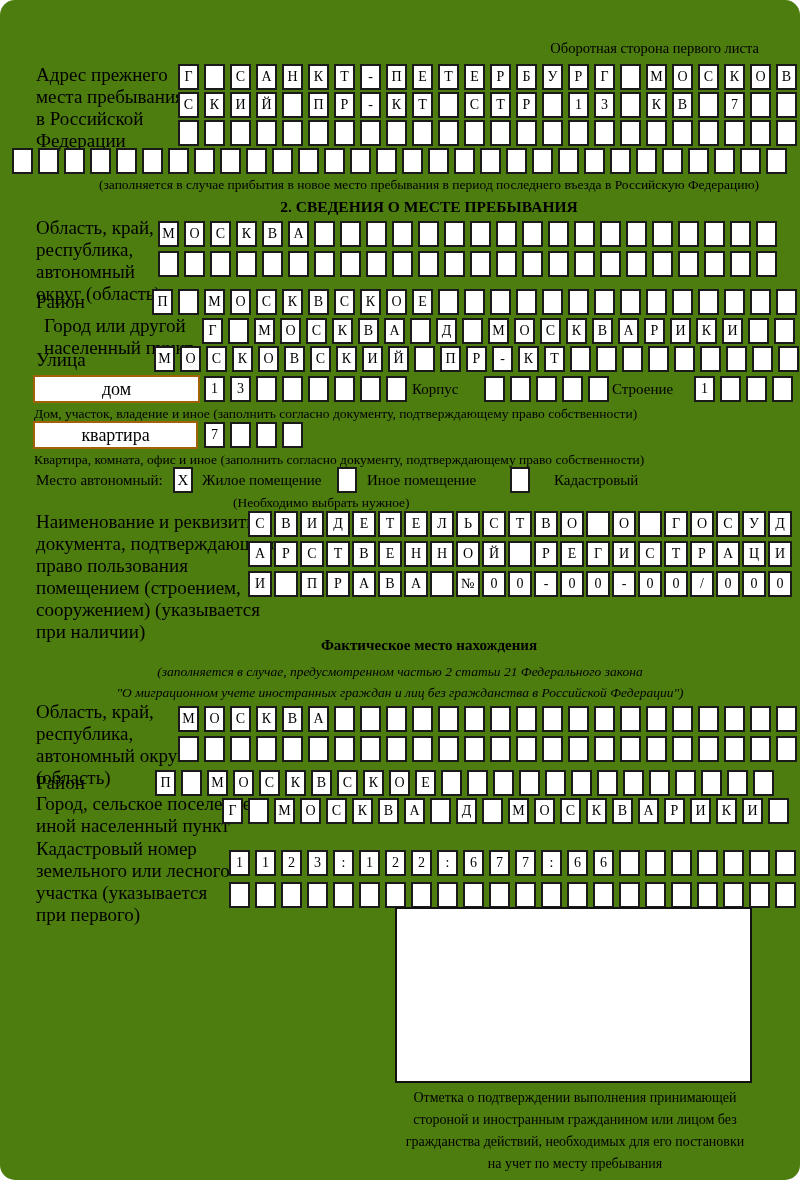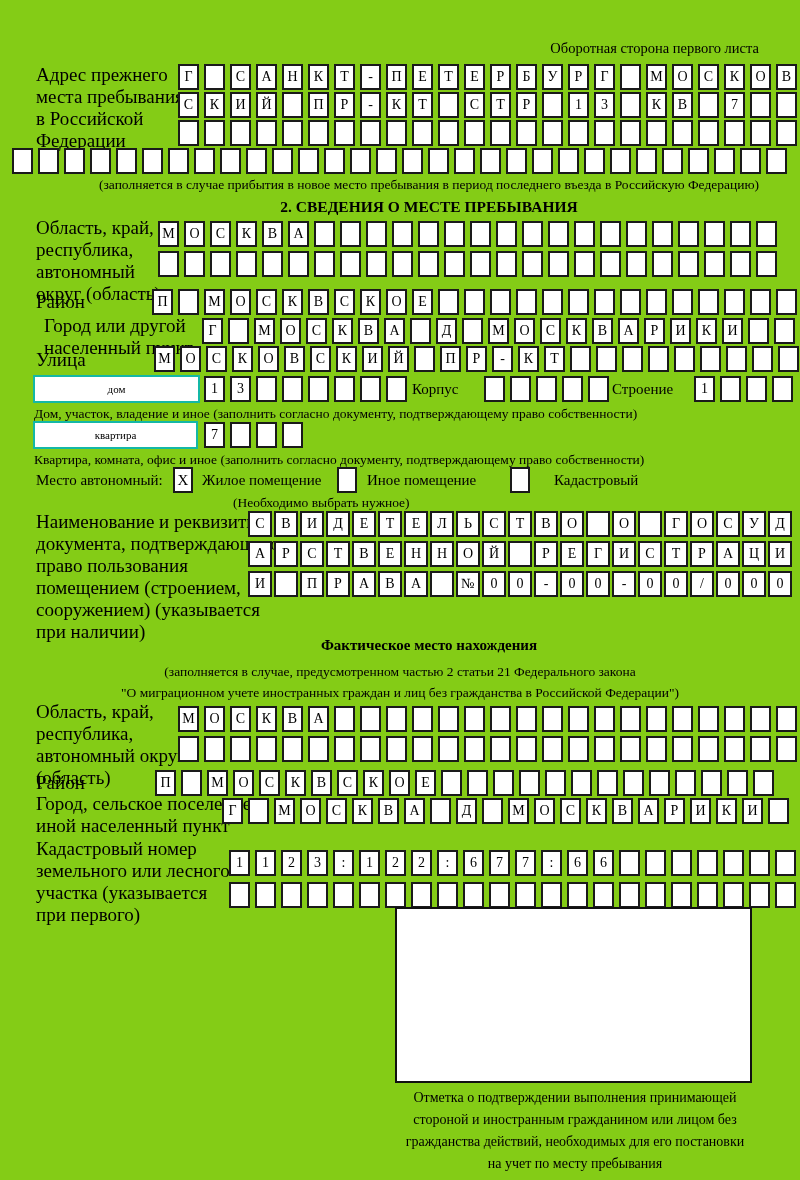--- a/index.html
+++ b/index.html
@@ -1,29 +1,29 @@
 <!DOCTYPE html>
 <html><head>
 <meta charset="utf-8">
 <style>
   html,body{margin:0;padding:0;background:#fff;}
-  .page{position:relative;width:800px;height:1180px;background:#84cc16;color:#000;
-        font-family:"Liberation Serif","DejaVu Serif",serif;overflow:hidden;}
+  .page{position:relative;width:800px;height:1180px;background:#4d7c0f;color:#000;
+        font-family:"Liberation Serif","DejaVu Serif",serif;overflow:hidden;border-radius:15px;}
   .abs{position:absolute;}
   .lbl{font-size:19px;line-height:22px;white-space:pre-line;color:#000;}
   .cap{font-size:13.5px;color:#000;white-space:nowrap;}
   .center{width:800px;text-align:center;padding-left:29px;}
   .title{font-weight:bold;font-size:15.5px;}
   .cells{display:flex;gap:5px;}
   .cells .cell{flex:none;width:21px;height:26px;box-sizing:border-box;border:2px solid #1a1a1a;
         display:flex;align-items:center;justify-content:center;font-size:14px;background:#fff;}
   .cells.wide{gap:2px;}
   .cells.wide .cell{width:24px;}
-  .namedbox{box-sizing:border-box;border:2px solid #14b8a6;height:28px;display:flex;
-        align-items:center;justify-content:center;font-size:11px;background:#fff;}
+  .namedbox{box-sizing:border-box;border:2px solid #a16207;height:28px;display:flex;
+        align-items:center;justify-content:center;font-size:18px;background:#fff;}
   .inline-lbl{font-size:15px;line-height:28px;white-space:nowrap;}
   .chk{box-sizing:border-box;width:20px;height:26px;border:2px solid #1a1a1a;display:flex;
         align-items:center;justify-content:center;font-size:15px;background:#fff;}
   .stamp-box{box-sizing:border-box;border:2px solid #111;background:#fff;}
   .stamp-cap{font-size:14px;line-height:22px;text-align:center;white-space:pre-line;}
   .fact-cap{font-size:13.5px;line-height:21px;text-align:center;white-space:pre-line;}
 </style>
 </head>
 <body>
 
@@ -414,21 +414,21 @@
       <span class="cell">-</span>
       <span class="cell">0</span>
       <span class="cell">0</span>
       <span class="cell">/</span>
       <span class="cell">0</span>
       <span class="cell">0</span>
       <span class="cell">0</span>
     </div>
 
   <div class="abs title center" style="left:0;top:637px;font-size:15px;">Фактическое место нахождения</div>
-  <div class="abs fact-cap" style="left:0;top:661px;width:800px;">(заполняется в случае, предусмотренном частью 2 статьи 21 Федерального закона
+  <div class="abs fact-cap" style="left:0;top:661px;width:800px;font-style:italic;">(заполняется в случае, предусмотренном частью 2 статьи 21 Федерального закона
 "О миграционном учете иностранных граждан и лиц без гражданства в Российской Федерации")</div>
 
   <div class="abs lbl" style="left:36px;top:701px;">Область, край,
 республика,
 автономный округ
 (область)</div>
   <div class="abs cells" style="left:178px;top:706px;">
       <span class="cell">М</span>
       <span class="cell">О</span>
       <span class="cell">С</span>

